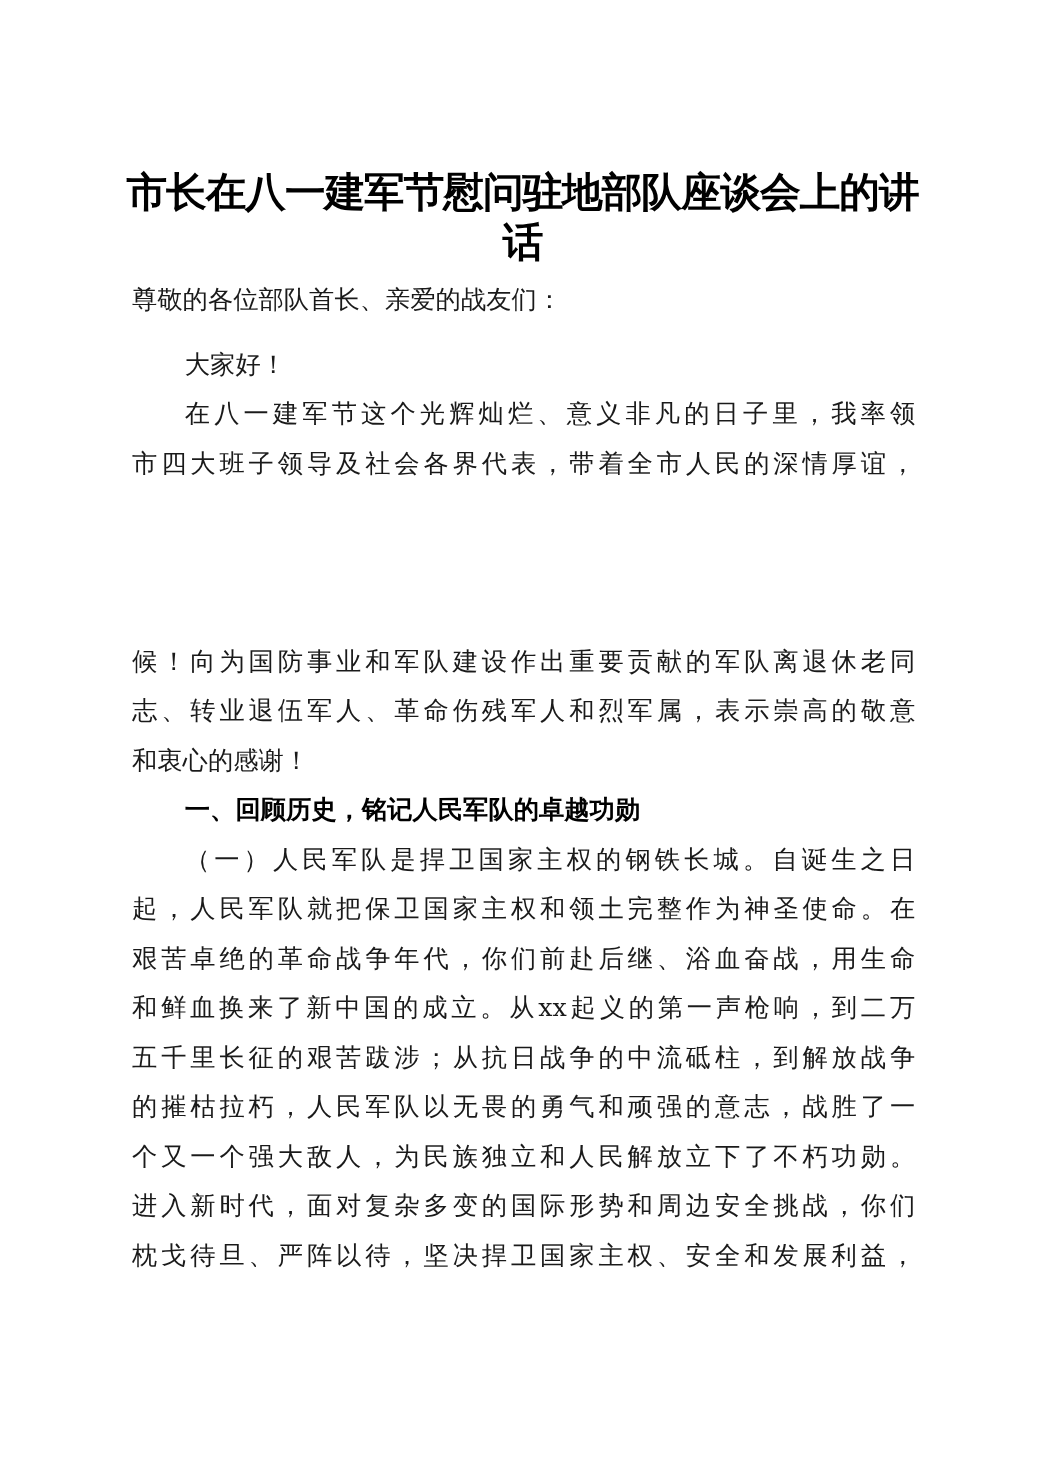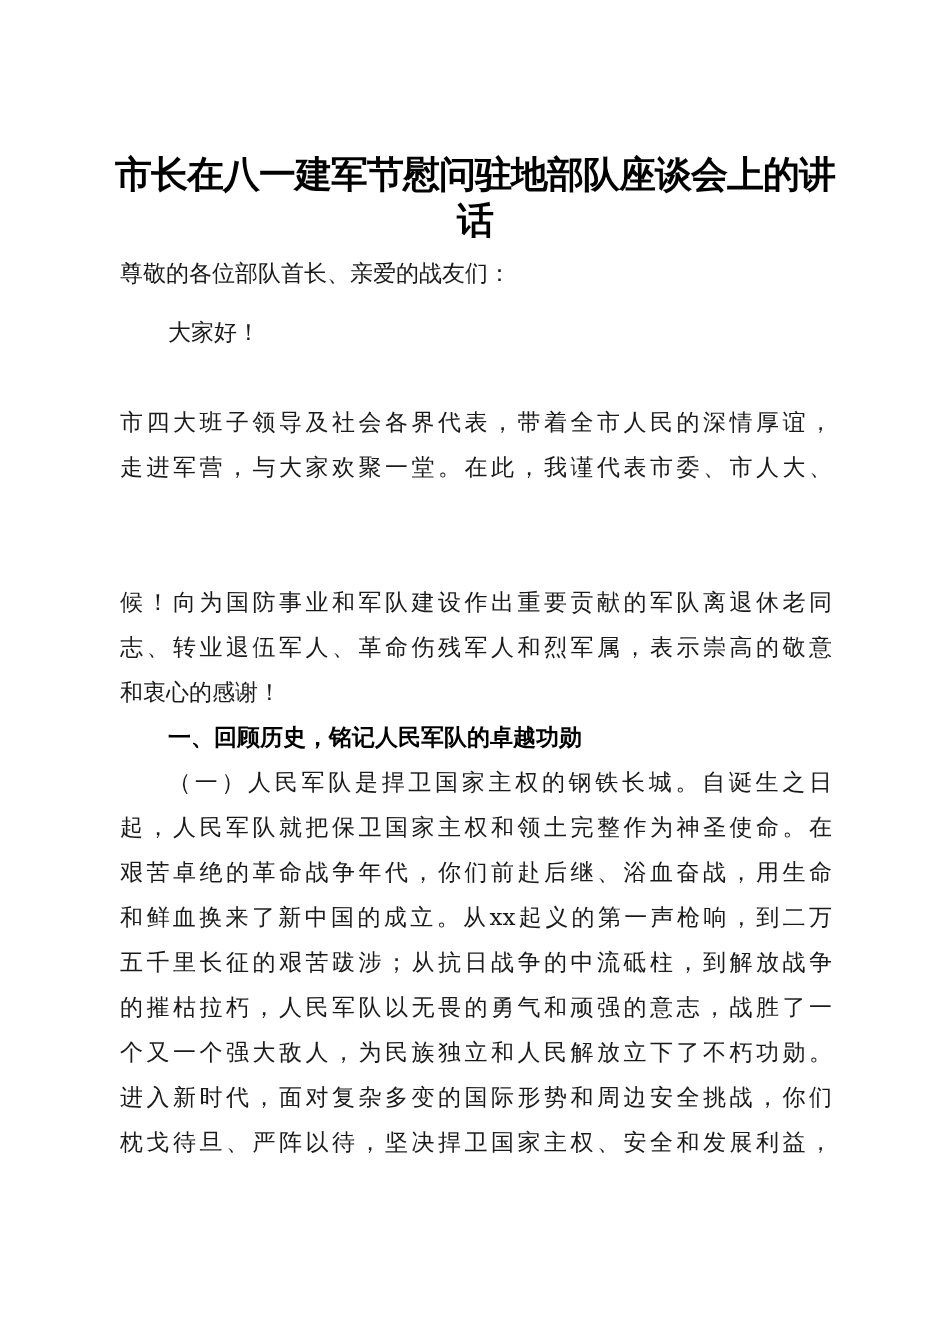--- a/index.html
+++ b/index.html
@@ -70,22 +70,22 @@
 </head>
 <body>
 
 <div class="page">
 
   <h1 class="title">市长在八一建军节慰问驻地部队座谈会上的讲话</h1>
 
   <div class="line last" style="top:238px;">尊敬的各位部队首长、亲爱的战友们：</div>
   <div class="line indent last" style="top:297px;">大家好！</div>
 
+  <div class="line indent" style="top:342px;">在八一建军节这个光辉灿烂、意义非凡的日子里，我率领</div>
   <div class="line" style="top:387px;">市四大班子领导及社会各界代表，带着全市人民的深情厚谊，</div>
-  <div class="line" style="top:432px;">走进军营，与大家欢聚一堂。在此，我谨代表市委、市人大、</div>
   <div class="line" style="top:567px;">候！向为国防事业和军队建设作出重要贡献的军队离退休老同</div>
   <div class="line" style="top:612px;">志、转业退伍军人、革命伤残军人和烈军属，表示崇高的敬意</div>
   <div class="line last" style="top:657px;">和衷心的感谢！</div>
 
   <div class="heading" style="top:702px;">一、回顾历史，铭记人民军队的卓越功勋</div>
 
   <div class="line indent" style="top:747px;">（一）人民军队是捍卫国家主权的钢铁长城。自诞生之日</div>
   <div class="line" style="top:792px;">起，人民军队就把保卫国家主权和领土完整作为神圣使命。在</div>
   <div class="line" style="top:837px;">艰苦卓绝的革命战争年代，你们前赴后继、浴血奋战，用生命</div>
   <div class="line" style="top:882px;">和鲜血换来了新中国的成立。从xx起义的第一声枪响，到二万</div>

